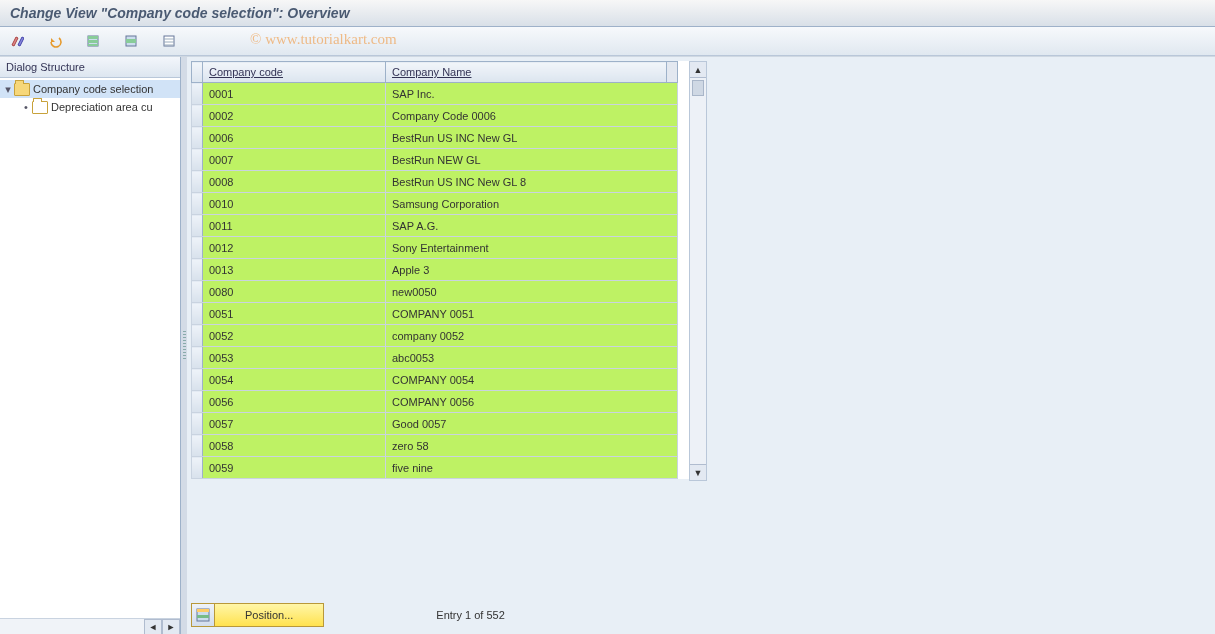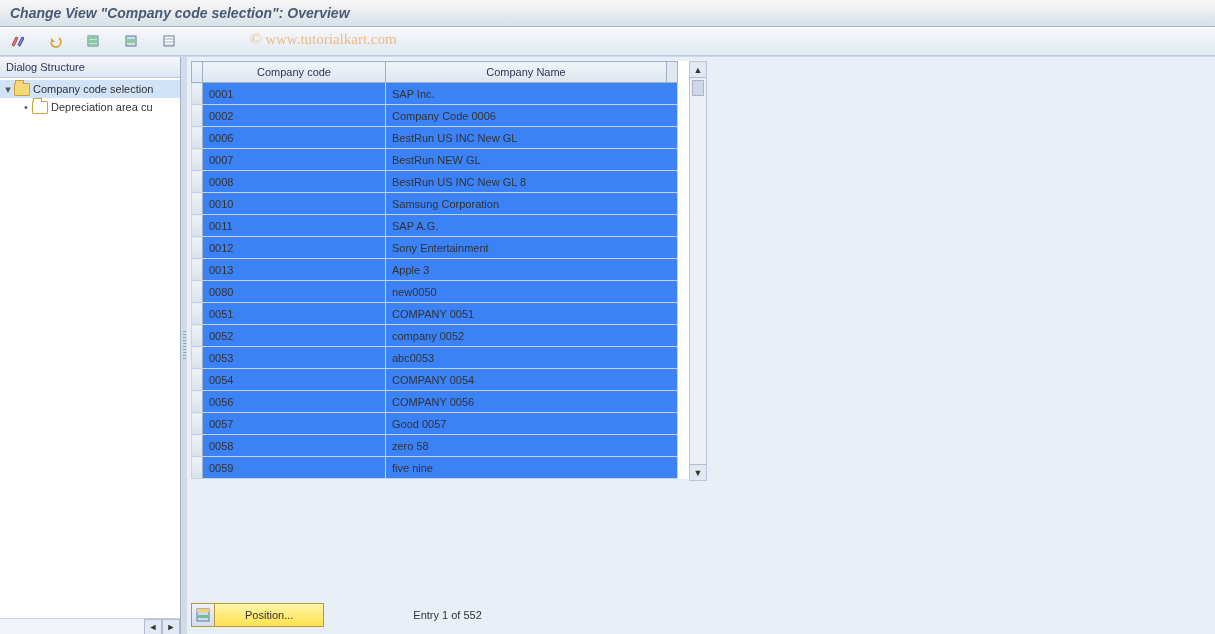--- a/index.html
+++ b/index.html
@@ -18,32 +18,32 @@
 .folder-open::before{content:"";position:absolute;top:-4px;left:0;width:7px;height:3px;background:#f6d77a;border:1px solid #c8a23b;border-bottom:none;border-radius:1px 1px 0 0;}
 .folder-closed{width:14px;height:11px;background:#fff;border:1px solid #c8a23b;border-radius:1px;position:relative;margin-right:3px;}
 .folder-closed::before{content:"";position:absolute;top:-4px;left:0;width:7px;height:3px;background:#fff;border:1px solid #c8a23b;border-bottom:none;border-radius:1px 1px 0 0;}
 .tree-hscroll{height:16px;background:#f0f3f8;border-top:1px solid #c9d3e0;display:flex;align-items:center;justify-content:flex-end;gap:0;}
 .hsb-btn{width:16px;height:14px;border:1px solid #b0bccf;background:#e3e9f2;font-size:9px;display:flex;align-items:center;justify-content:center;cursor:pointer;}
 .splitter{width:6px;background:#d3dbe6;cursor:col-resize;display:flex;align-items:center;justify-content:center;}
 .splitter-grip{width:3px;height:30px;background:repeating-linear-gradient(#8aa,#8aa 1px,transparent 1px,transparent 3px);}
 .main-panel{flex:1;padding:4px;position:relative;}
 .table-wrap{background:#fff;width:500px;position:relative;}
 .table{border-collapse:collapse;font-size:11px;}
-.table th{background:linear-gradient(#f1f5fa,#dce5ef);border:1px solid #9db1c9;text-align:center;font-weight:normal;height:20px;padding:0 6px;color:#335;}
-.table td{border:1px solid #c9d3e0;height:21px;padding:0 6px;background:#3b82f6;}
+.table th{background:linear-gradient(#f1f5fa,#dce5ef);border:1px solid #9db1c9;text-align:left;font-weight:normal;height:20px;padding:0 6px;color:#335;text-decoration:underline;}
+.table td{border:1px solid #c9d3e0;height:21px;padding:0 6px;background:#bef264;}
 .table td.sel-cell{width:10px;padding:0;background:linear-gradient(#eef3f9,#d8e1ec);border-right:1px solid #9db1c9;}
 .table th.sel-hdr{width:10px;padding:0;}
 .table th.col-cfg{width:10px;padding:0;background:#e3e8f0;}
 .col-code{width:170px;}
 .col-name{width:268px;}
 .vscroll{position:absolute;top:0;right:-16px;width:16px;height:100%;background:#edf1f7;border:1px solid #b9c7d9;display:flex;flex-direction:column;}
 .vsb-btn{height:15px;background:#e3e9f2;border-bottom:1px solid #b0bccf;font-size:9px;display:flex;align-items:center;justify-content:center;cursor:pointer;}
 .vsb-btn.bot{border-bottom:none;border-top:1px solid #b0bccf;margin-top:auto;}
 .vsb-thumb{height:14px;background:#cfd8e4;border:1px solid #a9b6c9;margin:2px;}
-.footer-bar{position:absolute;bottom:8px;left:4px;display:flex;align-items:center;gap:89px;}
+.footer-bar{position:absolute;bottom:8px;left:4px;display:flex;align-items:center;gap:112px;}
 .pos-btn{display:flex;align-items:center;background:linear-gradient(#fff6a8,#ffe24f);border:1px solid #b8983a;height:22px;cursor:pointer;}
 .pos-icon-box{width:22px;height:22px;background:linear-gradient(#eef3fa,#d2ddec);border-right:1px solid #b8983a;display:flex;align-items:center;justify-content:center;}
 .pos-label{padding:0 30px;font-size:11px;}
 .entry-text{font-size:11px;color:#333;}
 svg{display:block;}
 </style>
 </head>
 <body>
 
 <div class="titlebar">Change View "Company code selection": Overview</div>

